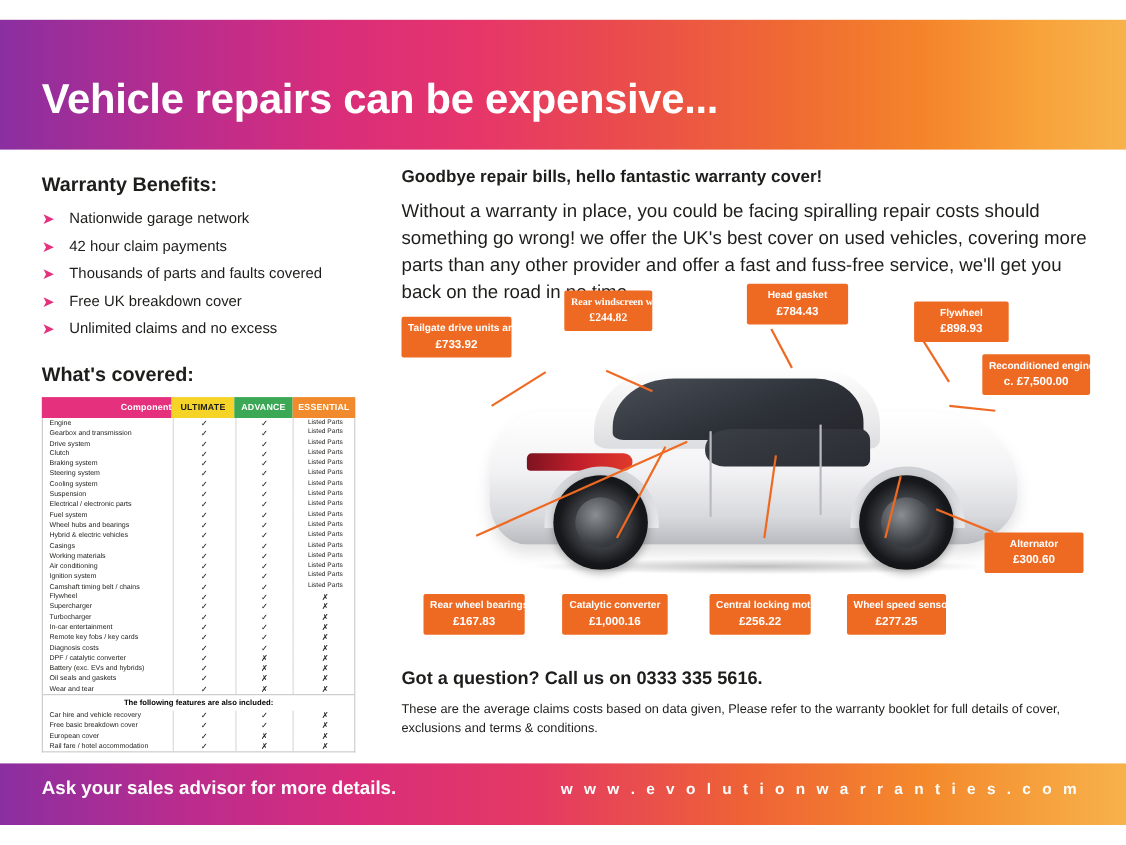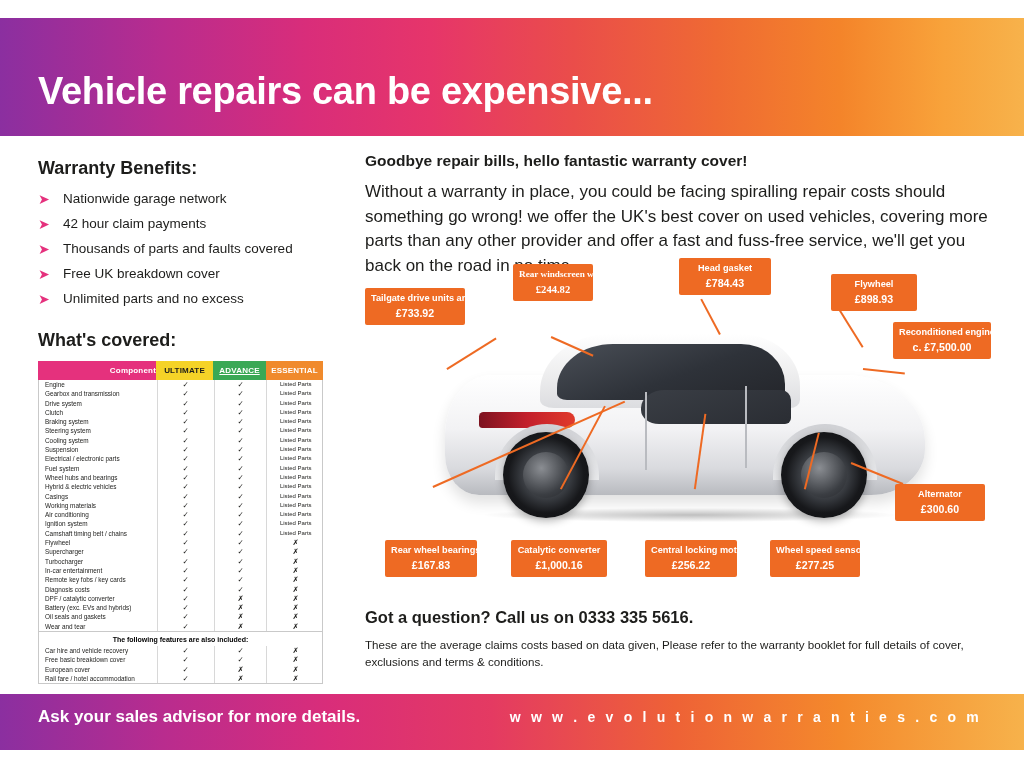--- a/index.html
+++ b/index.html
@@ -99,21 +99,21 @@
     text-align: center;
     letter-spacing: 0.2px;
   }
   .cover-table th.comp {
     background: #e5317d;
     text-align: right;
     padding-left: 6px;
     width: 116px;
   }
   .cover-table th.ultimate { background: #f5d327; color: #1d1d1b; width: 56px; }
-  .cover-table th.advance { background: #3aa855; width: 52px; text-decoration: underline; }
+  .cover-table th.advance { background: #3aa855; width: 52px; }
   .cover-table th.essential { background: #f08a2c; width: 56px; }
 
   .cover-table td {
     height: 9.3px;
     line-height: 9.3px;
     vertical-align: middle;
   }
   .cover-table td.name { padding-left: 6px; font-size: 6.4px; }
   .cover-table td.mark { text-align: center; font-size: 7.5px; }
   .cover-table td.txt  { text-align: center; font-size: 6px; }
@@ -280,21 +280,21 @@
       <li>
         <span class="arrow">➤</span>
         <span>Thousands of parts and faults covered</span>
       </li>
       <li>
         <span class="arrow">➤</span>
         <span>Free UK breakdown cover</span>
       </li>
       <li>
         <span class="arrow">➤</span>
-        <span>Unlimited parts and no excess</span>
+        <span>Unlimited claims and no excess</span>
       </li>
     </ul>
 
     <div class="section-title covered-title">What's covered:</div>
 
     <table class="cover-table">
       <thead>
         <tr>
           <th class="comp">Component</th>
           <th class="ultimate">ULTIMATE</th>

